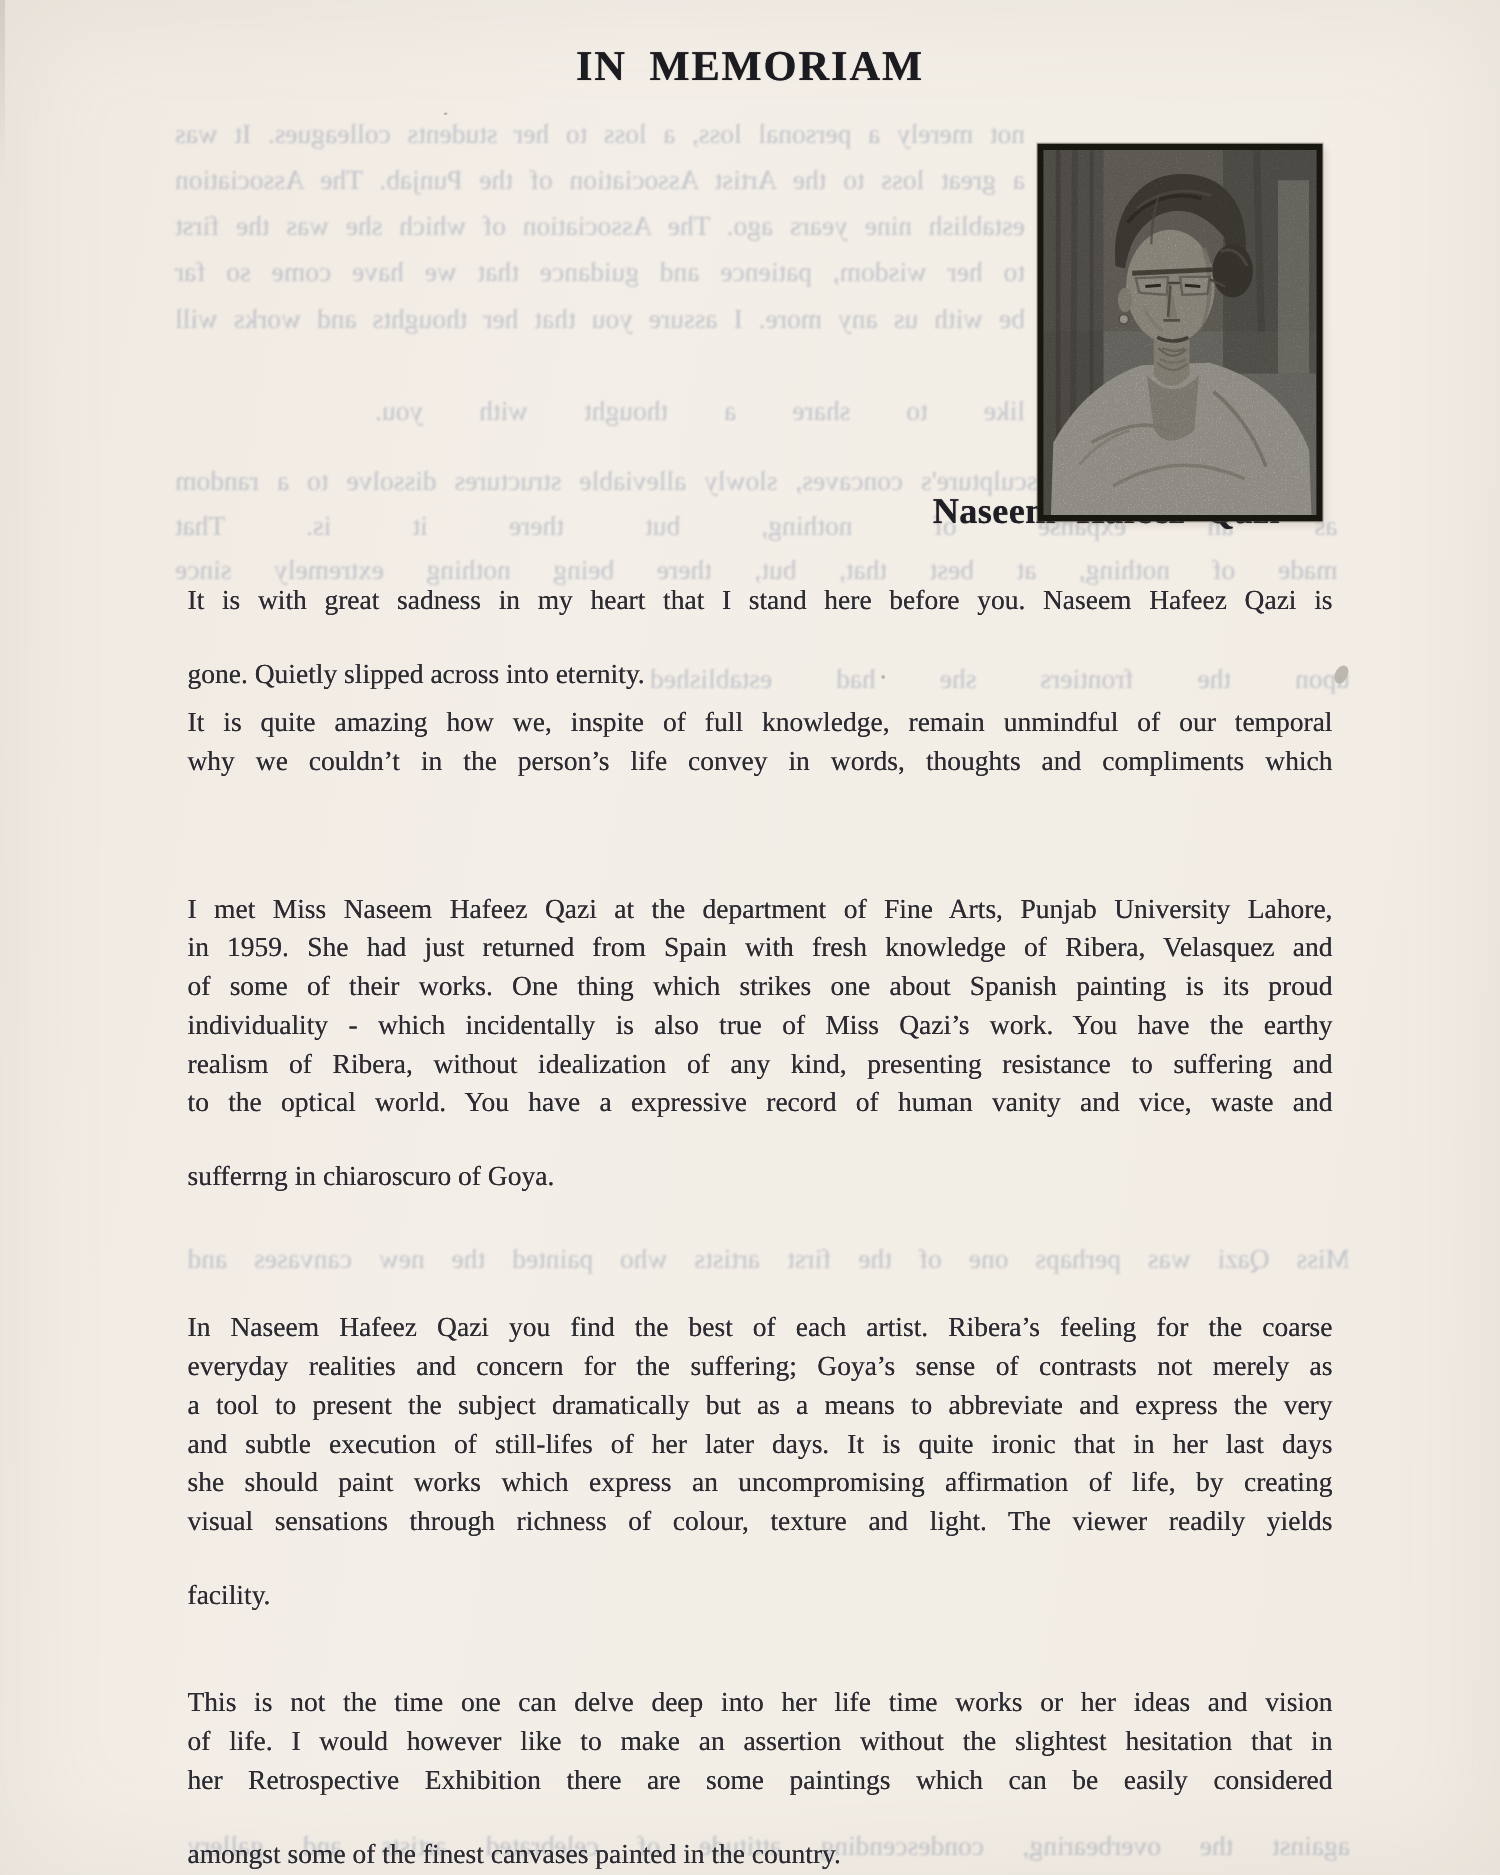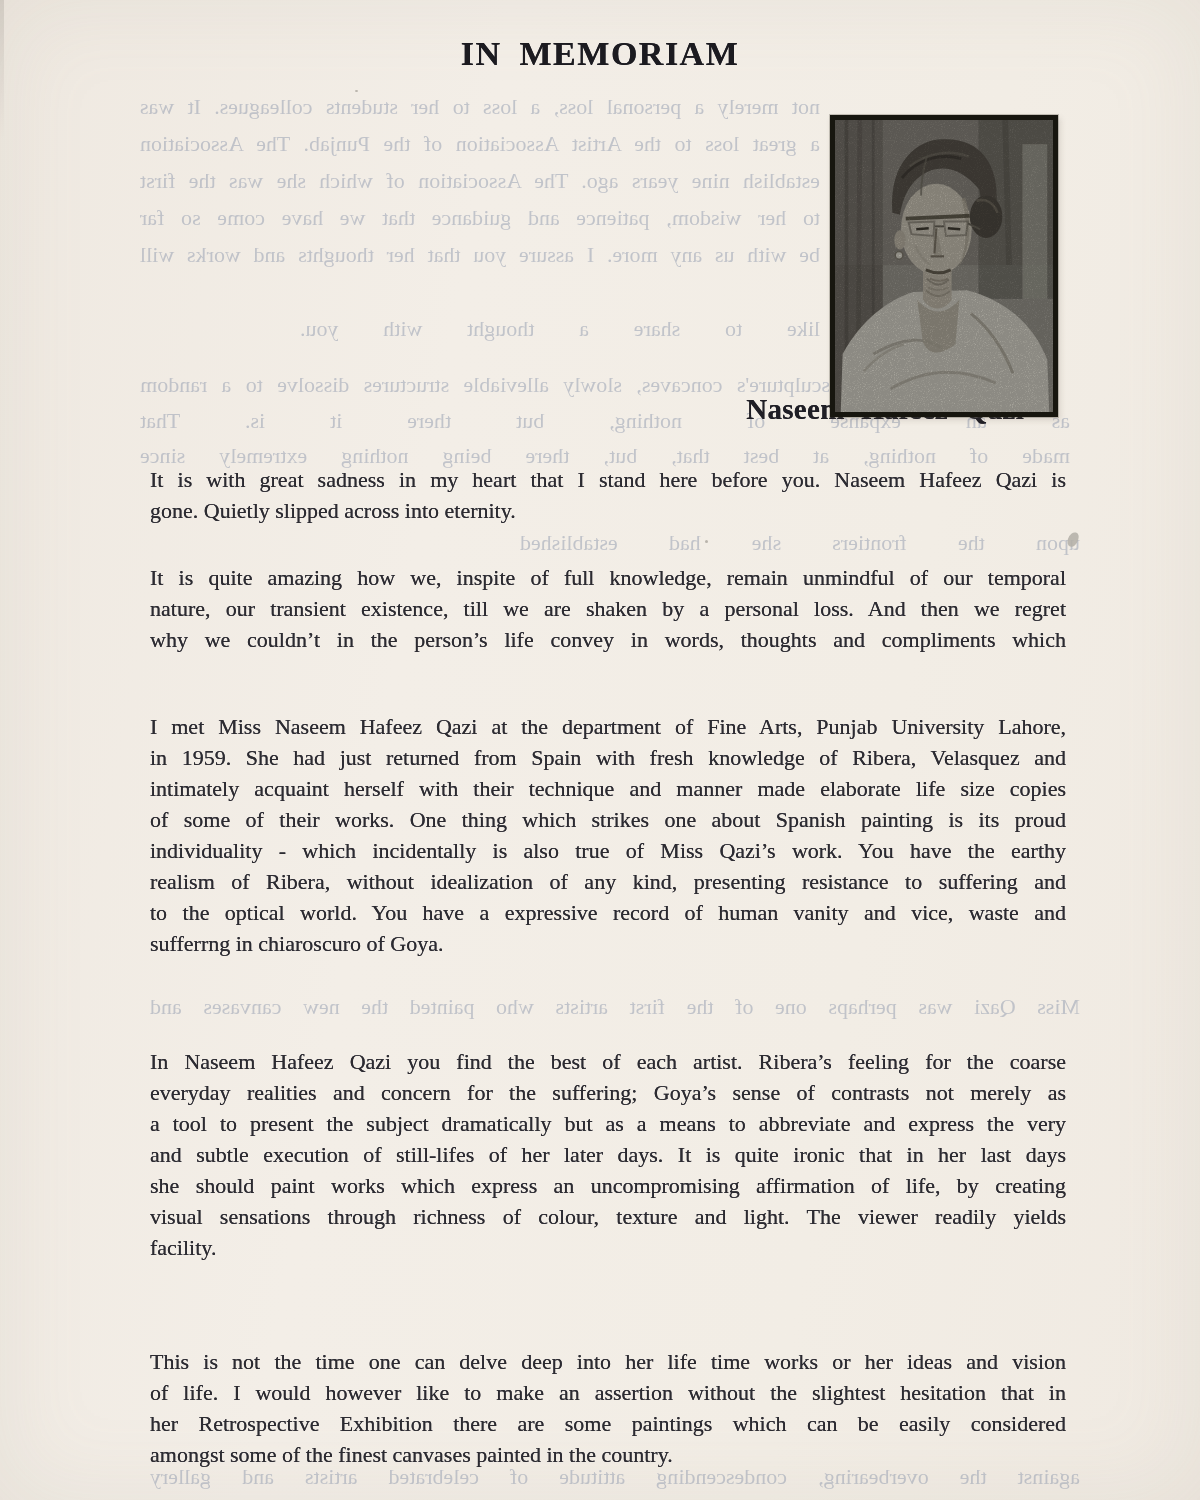--- a/index.html
+++ b/index.html
@@ -65,21 +65,21 @@
     color:#2c2b31;
     text-shadow:0 0 .5px rgba(30,30,45,.85);
   }
   .para{position:absolute;left:0;width:916px;}
   .para:nth-child(1){top:464px;}
   .para:nth-child(2){top:562px;}
   .para:nth-child(3){top:711px;}
   .para:nth-child(4){top:1046px;}
   .para:nth-child(5){top:1346px;}
   .line{height:31px;text-align:justify;text-align-last:justify;}
-  .line.last{text-align-last:left;}
+  .line.last{text-align-last:left;margin-top:28px;}
 
   .smudge{
     position:absolute;z-index:2;left:1068px;top:532px;width:10px;height:15px;
     background:#b3afa7;border-radius:60% 40% 55% 45%;
     transform:rotate(18deg);opacity:.85;
   }
   .speck{position:absolute;z-index:2;border-radius:50%;background:#b9b4ac;}
 </style>
 </head>
 <body>
@@ -170,27 +170,25 @@
 
   <h2 class="subject-heading">Naseem Hafeez Qazi</h2>
 
   <main class="body-text">
       <div class="para">
         <div class="line">It is with great sadness in my heart that I stand here before you. Naseem Hafeez Qazi is</div>
         <div class="line last">gone. Quietly slipped across into eternity.</div>
       </div>
       <div class="para">
         <div class="line">It is quite amazing how we, inspite of full knowledge, remain unmindful of our temporal</div>
-        <div class="line">nature, our transient existence, till we are shaken by a personal loss. And then we regret</div>
         <div class="line">why we couldn’t in the person’s life convey in words, thoughts and compliments which</div>
       </div>
       <div class="para">
         <div class="line">I met Miss Naseem Hafeez Qazi at the department of Fine Arts, Punjab University Lahore,</div>
         <div class="line">in 1959. She had just returned from Spain with fresh knowledge of Ribera, Velasquez and</div>
-        <div class="line">intimately acquaint herself with their technique and manner made elaborate life size copies</div>
         <div class="line">of some of their works. One thing which strikes one about Spanish painting is its proud</div>
         <div class="line">individuality - which incidentally is also true of Miss Qazi’s work. You have the earthy</div>
         <div class="line">realism of Ribera, without idealization of any kind, presenting resistance to suffering and</div>
         <div class="line">to the optical world. You have a expressive record of human vanity and vice, waste and</div>
         <div class="line last">sufferrng in chiaroscuro of Goya.</div>
       </div>
       <div class="para">
         <div class="line">In Naseem Hafeez Qazi you find the best of each artist. Ribera’s feeling for the coarse</div>
         <div class="line">everyday realities and concern for the suffering; Goya’s sense of contrasts not merely as</div>
         <div class="line">a tool to present the subject dramatically but as a means to abbreviate and express the very</div>

